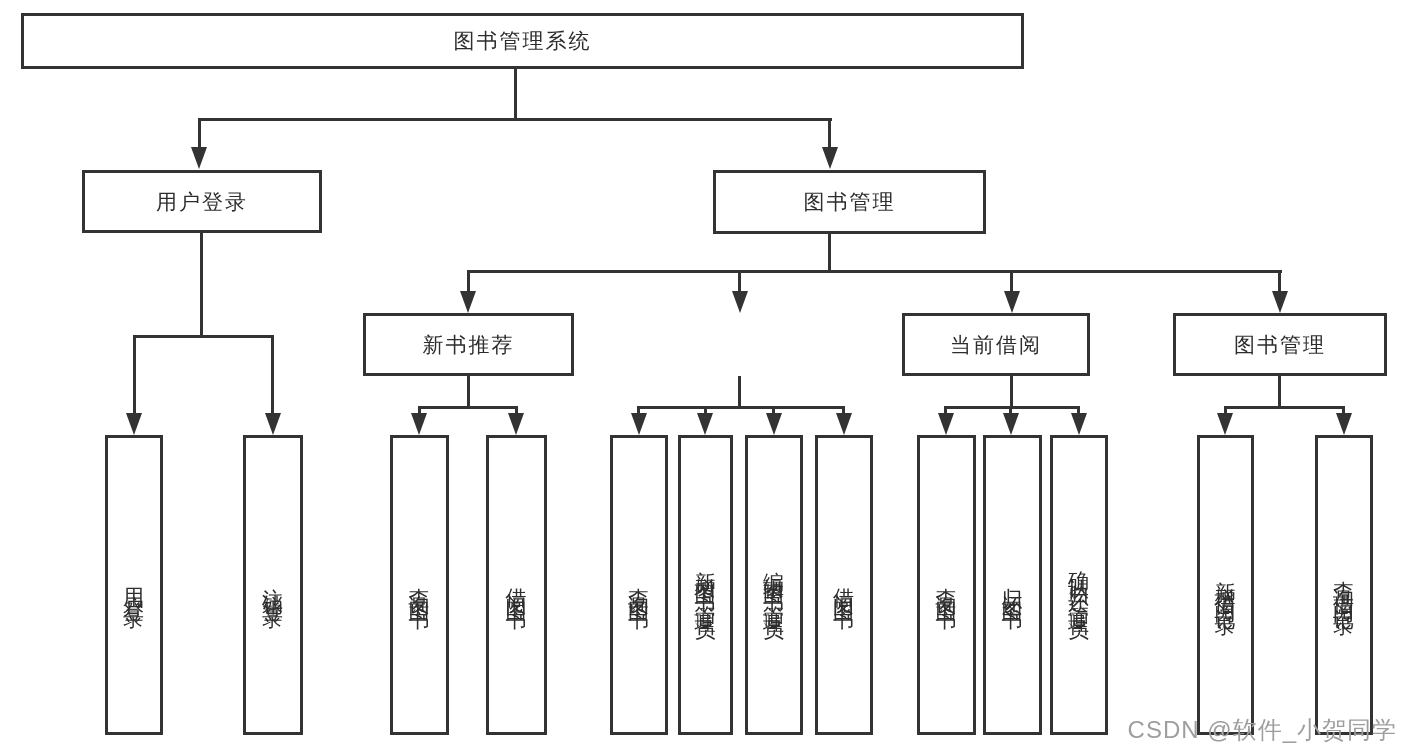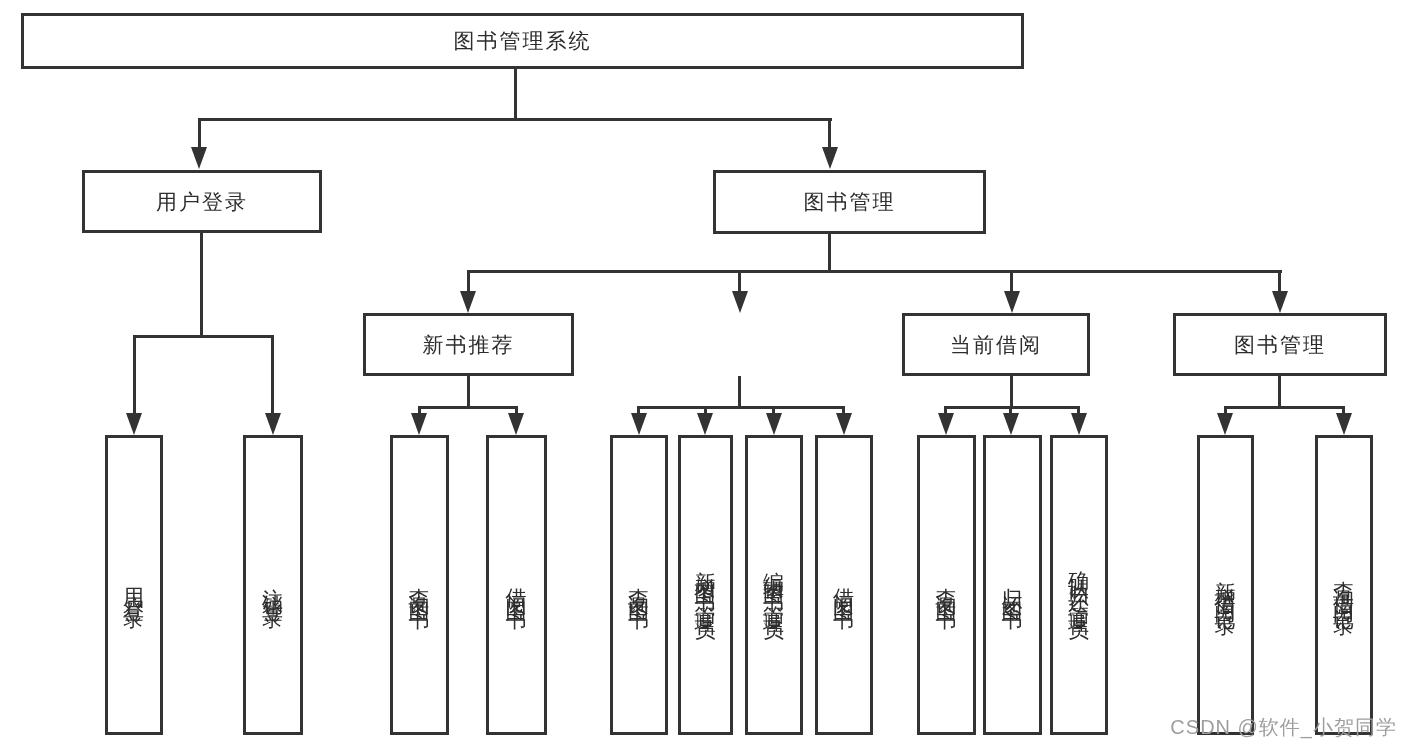--- a/index.html
+++ b/index.html
@@ -38,21 +38,21 @@
     position: absolute;
     width: 0; height: 0;
     border-left: 8px solid transparent;
     border-right: 8px solid transparent;
     border-top: 22px solid #333333;
   }
   .watermark {
     position: absolute;
     top: 714px;
     right: 8px;
-    font-size: 20px;
+    font-size: 24px;
     color: #9e9e9e;
     letter-spacing: 1px;
     white-space: nowrap;
   }
 </style>
 </head>
 <body>
 
 <div class="canvas">
 

